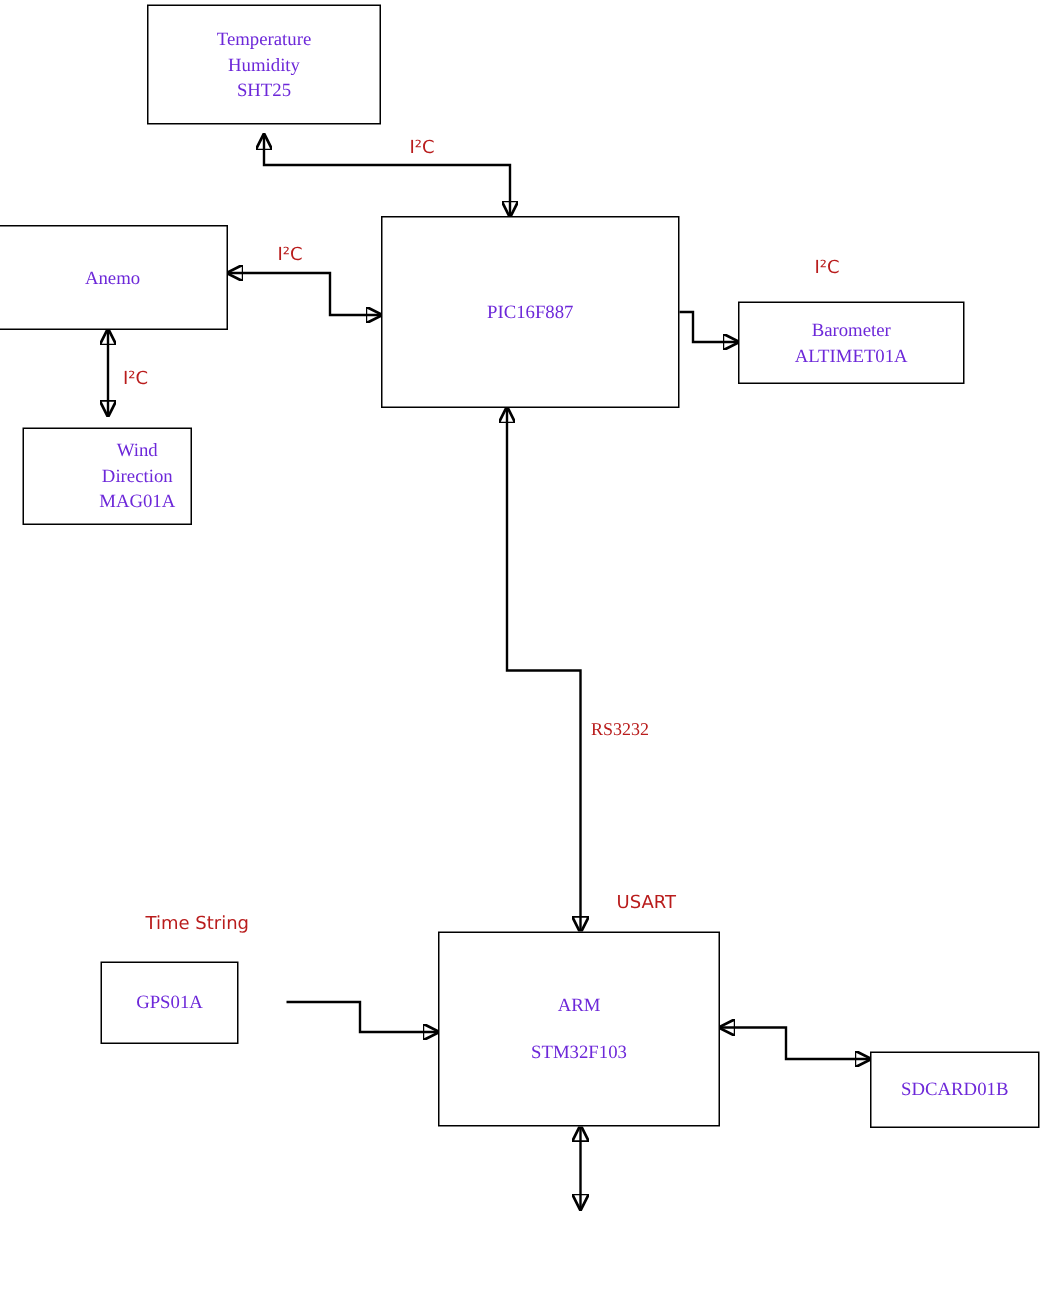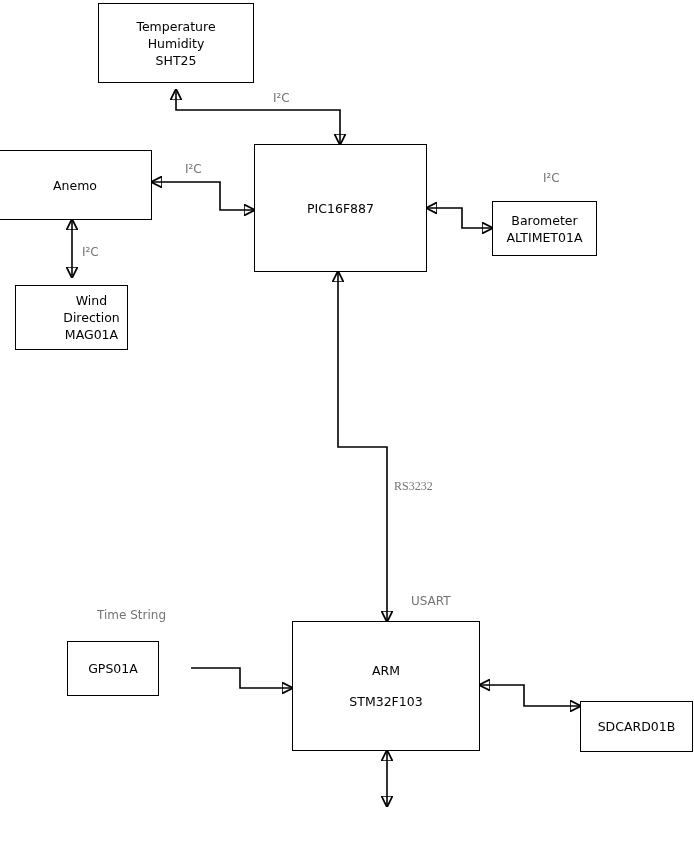--- a/index.html
+++ b/index.html
@@ -18,33 +18,34 @@
   .node {
     position: absolute;
     box-sizing: border-box;
     border: 1.6px solid #000000;
     background: #ffffff;
     display: flex;
     flex-direction: column;
     align-items: center;
     justify-content: center;
     text-align: center;
-    color: #000000;
+    color: #6d28d9;
     font-size: 12.5px;
     line-height: 17px;
     z-index: 2;
+    font-family: Liberation Serif, serif;
   }
   .node .line {
     display: block;
     white-space: pre;
   }
   .edge-label {
     position: absolute;
     font-size: 12px;
-    color: #737373;
+    color: #b91c1c;
     white-space: nowrap;
     z-index: 3;
     font-family: "DejaVu Sans", sans-serif;
     text-align: center;
   }
   svg.wires {
     position: absolute;
     left: 0;
     top: 0;
     width: 694px;
@@ -95,25 +96,25 @@
   <div class="node" style="left:-2px; top:150px; width:154px; height:70px;">
     <span class="line">Anemo</span>
   </div>
 
   <div class="node" style="left:15px; top:285px; width:113px; height:65px;padding-left:40px;">
     <span class="line">Wind</span>
     <span class="line">Direction</span>
     <span class="line">MAG01A</span>
   </div>
 
-  <div class="node" style="left:254px; top:144px; width:173px; height:128px;">
+  <div class="node" style="left:254px; top:144px; width:199px; height:128px;">
     <span class="line">PIC16F887</span>
   </div>
 
-  <div class="node" style="left:492px; top:201px; width:105px; height:55px;">
+  <div class="node" style="left:492px; top:201px; width:151px; height:55px;">
     <span class="line">Barometer</span>
     <span class="line">ALTIMET01A</span>
   </div>
 
   <div class="node" style="left:67px; top:641px; width:92px; height:55px;">
     <span class="line">GPS01A</span>
   </div>
 
   <div class="node" style="left:292px; top:621px; width:188px; height:130px;text-align:right;">
     <span class="line">ARM</span>

